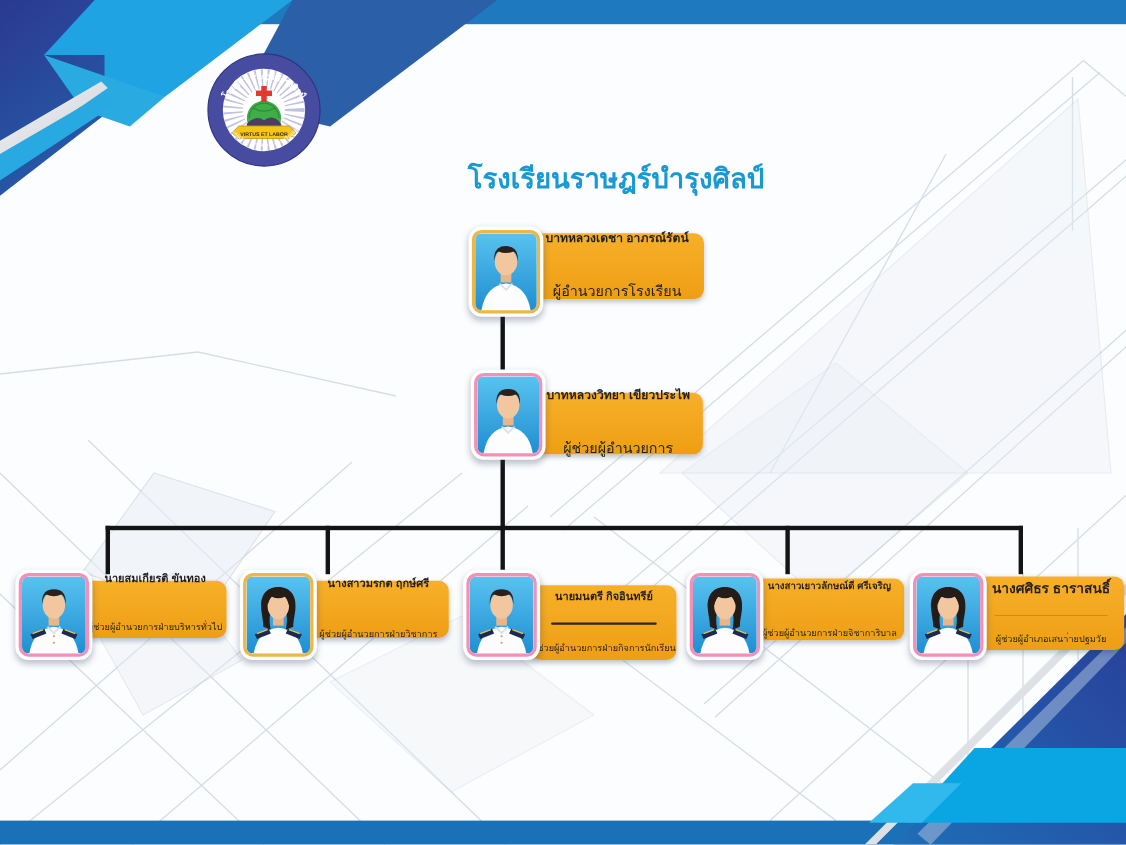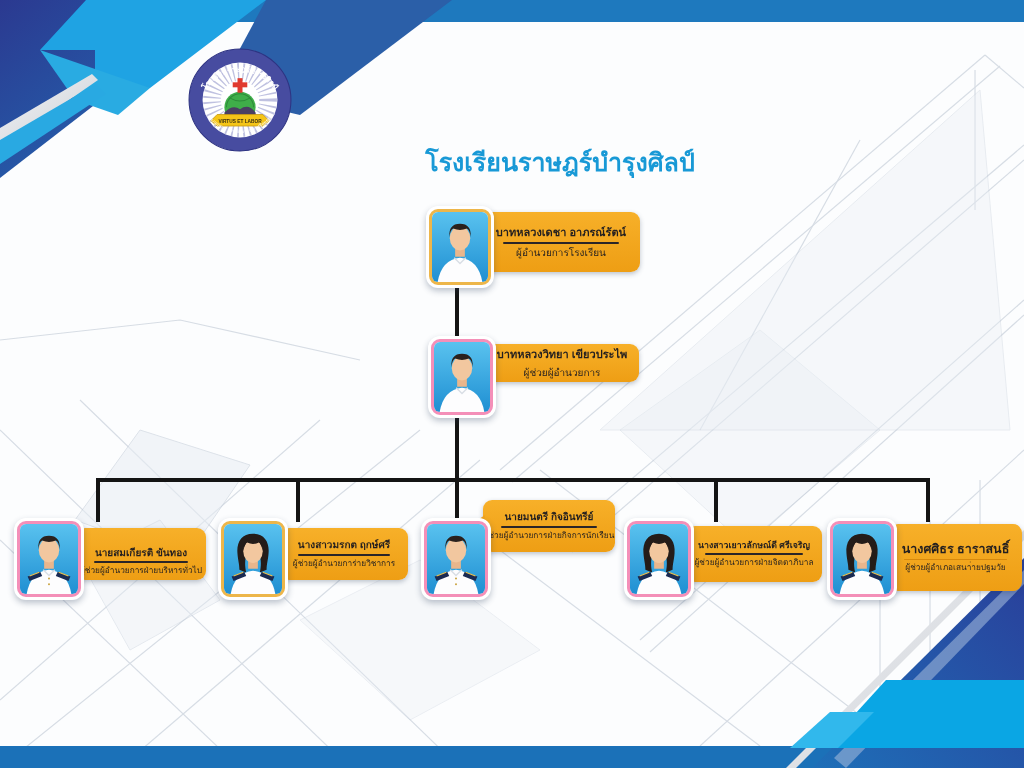--- a/index.html
+++ b/index.html
@@ -29,28 +29,28 @@
   .photo{position:absolute;background:#ffffff;border-radius:12px;padding:3px;z-index:6;
          box-shadow:0 3px 6px rgba(40,60,90,.30);}
   .photo .frame{width:100%;height:100%;border-radius:9px;overflow:hidden;box-sizing:border-box;
                 border:3px solid #f48fb8;}
   .photo.gold .frame{border-color:#edb64a;}
   .photo svg{width:100%;height:100%;}
   
   .banner{position:absolute;z-index:5;background:linear-gradient(180deg,#f7b029,#ee9e14);
           border-radius:9px;box-shadow:0 2px 5px rgba(40,60,90,.30);
           display:flex;flex-direction:column;align-items:center;justify-content:center;
-          gap:3px;padding:4px 8px;box-sizing:border-box;}
+          gap:17px;padding:4px 8px;box-sizing:border-box;}
   .banner::before{content:"";position:absolute;left:-14px;top:50%;transform:translateY(-50%);
           border-top:11px solid transparent;border-bottom:11px solid transparent;
           border-right:16px solid #f3a41d;}
   .bname{font-weight:bold;color:#231f20;font-size:10px;white-space:nowrap;line-height:1.15;}
   .brole{color:#231f20;font-size:8.3px;white-space:nowrap;line-height:1.15;}
   .divider{width:82%;height:2px;background:#2a2528;border-radius:1px;}
-  .banner.lg .bname{font-size:11px;} .banner.lg .brole{font-size:10px;}
+  .banner.lg .bname{font-size:11px;} .banner.lg .brole{font-size:13px;}
   .banner.n4 .bname{font-size:8.8px;}
   .banner.big .bname{font-size:12.5px;}
   .banner.big .divider{height:1px;background:#d8890b;width:88%;}
 </style>
 </head>
 <body>
 
 <div id="stage">
 
   <svg width="0" height="0" style="position:absolute" aria-hidden="true">
@@ -211,21 +211,21 @@
     <div class="brole">ผู้อำนวยการโรงเรียน</div>
   </div>
 
   <div class="photo" style="left:428px;top:336px;width:62px;height:76px;">
     <div class="frame">
         <svg viewBox="0 0 60 72" preserveAspectRatio="xMidYMid slice">
           <use href="#av-m"></use>
         </svg>
       </div>
   </div>
-  <div class="banner lg" style="left:485px;top:344px;width:154px;height:38px;">
+  <div class="banner lg" style="left:485px;top:357px;width:154px;height:56px;">
     <div class="bname">บาทหลวงวิทยา เขียวประไพ</div>
     <div class="divider"></div>
     <div class="brole">ผู้ช่วยผู้อำนวยการ</div>
   </div>
 
   <div class="photo" style="left:14px;top:518px;width:64px;height:76px;">
     <div class="frame">
         <svg viewBox="0 0 60 72" preserveAspectRatio="xMidYMid slice">
           <use href="#av-m-uni"></use>
         </svg>
@@ -240,47 +240,47 @@
   <div class="photo gold" style="left:218px;top:518px;width:64px;height:76px;">
     <div class="frame">
         <svg viewBox="0 0 60 72" preserveAspectRatio="xMidYMid slice">
           <use href="#av-f-uni"></use>
         </svg>
       </div>
   </div>
   <div class="banner" style="left:280px;top:528px;width:128px;height:52px;">
     <div class="bname">นางสาวมรกต ฤกษ์ศรี</div>
     <div class="divider"></div>
-    <div class="brole">ผู้ช่วยผู้อำนวยการ่ายวิชาการ</div>
+    <div class="brole">ผู้ช่วยผู้อำนวยการฝ่ายวิชาการ</div>
   </div>
 
   <div class="photo" style="left:421px;top:518px;width:64px;height:76px;">
     <div class="frame">
         <svg viewBox="0 0 60 72" preserveAspectRatio="xMidYMid slice">
           <use href="#av-m-uni"></use>
         </svg>
       </div>
   </div>
-  <div class="banner" style="left:483px;top:500px;width:132px;height:52px;">
+  <div class="banner" style="left:483px;top:532px;width:132px;height:68px;">
     <div class="bname">นายมนตรี กิจอินทรีย์</div>
     <div class="divider"></div>
     <div class="brole">ผู้ช่วยผู้อำนวยการฝ่ายกิจการนักเรียน</div>
   </div>
 
   <div class="photo" style="left:624px;top:518px;width:64px;height:76px;">
     <div class="frame">
         <svg viewBox="0 0 60 72" preserveAspectRatio="xMidYMid slice">
           <use href="#av-f-uni"></use>
         </svg>
       </div>
   </div>
   <div class="banner n4" style="left:686px;top:526px;width:136px;height:56px;">
     <div class="bname">นางสาวเยาวลักษณ์ดี ศรีเจริญ</div>
     <div class="divider"></div>
-    <div class="brole">ผู้ช่วยผู้อำนวยการฝ่ายจิตตาภิบาล</div>
+    <div class="brole">ผู้ช่วยผู้อำนวยการฝ่ายจิชาการิบาล</div>
   </div>
 
   <div class="photo" style="left:827px;top:518px;width:64px;height:76px;">
     <div class="frame">
         <svg viewBox="0 0 60 72" preserveAspectRatio="xMidYMid slice">
           <use href="#av-f-uni"></use>
         </svg>
       </div>
   </div>
   <div class="banner big" style="left:889px;top:524px;width:133px;height:67px;">

